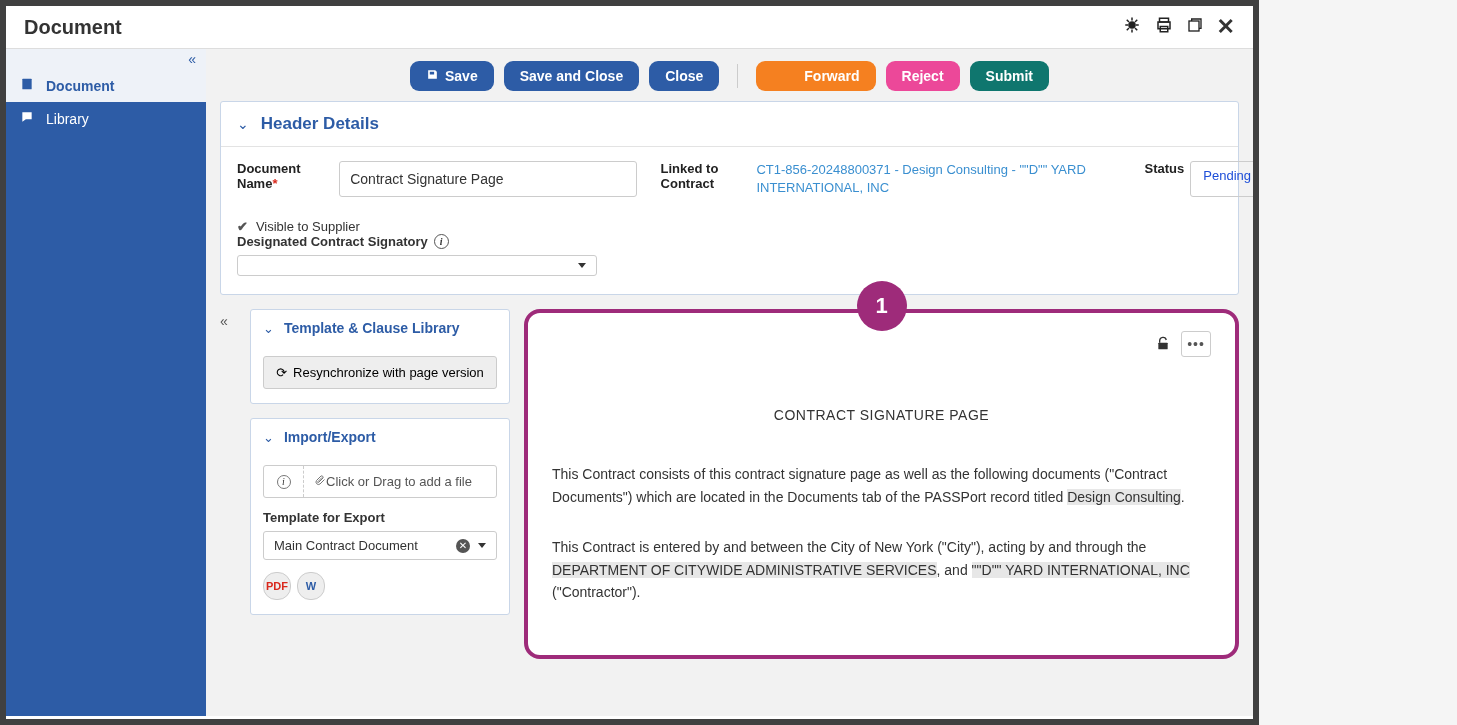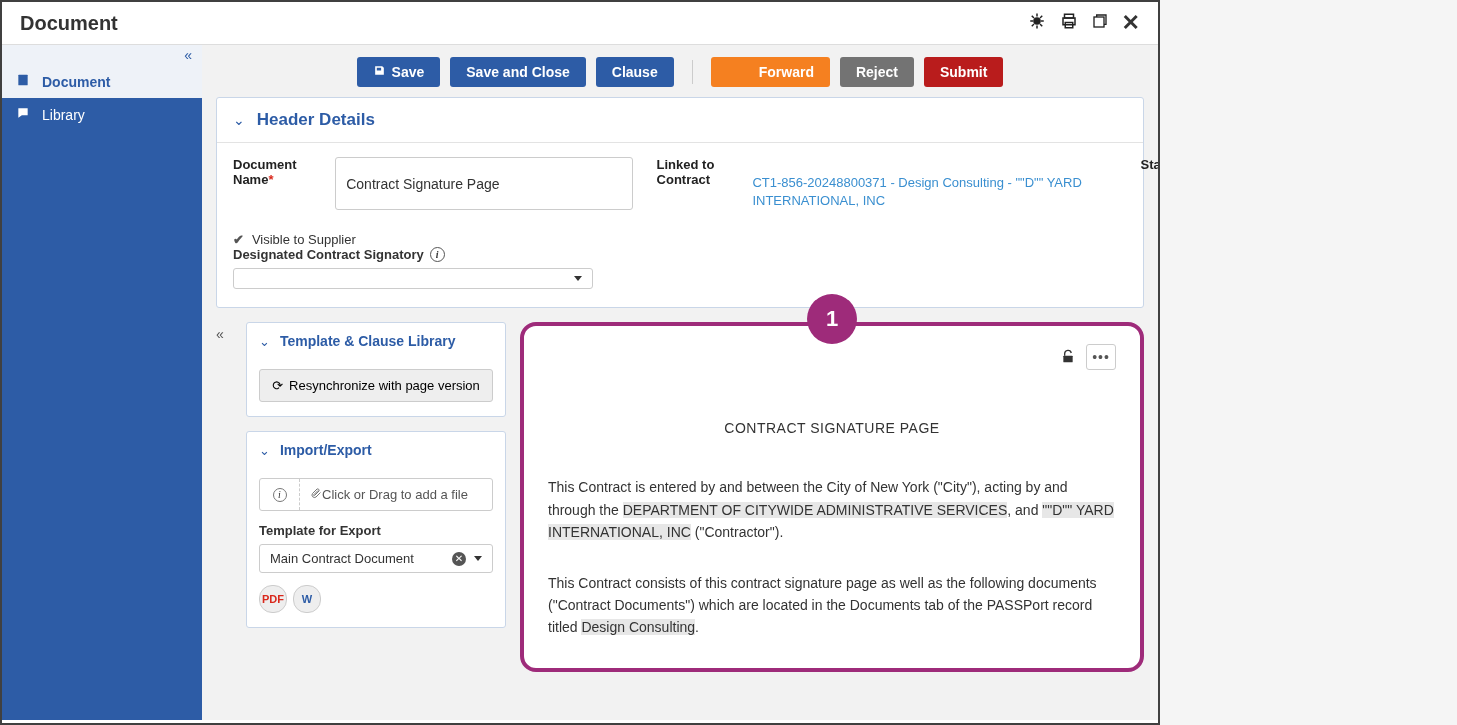--- a/index.html
+++ b/index.html
@@ -1,46 +1,46 @@
 <!DOCTYPE html>
 <html><head>
 <meta charset="utf-8">
 <style>
   * { box-sizing: border-box; margin: 0; padding: 0; }
   body { font-family: "Segoe UI", Arial, sans-serif; font-size: 13px; color: #333; background: #f5f5f5; }
-  .frame { border: 2px solid #404040; width: 1160px; height: 725px; position: relative; background: #fff; overflow: hidden; }
+  .frame { border: 6px solid #404040; width: 1259px; height: 725px; position: relative; background: #fff; overflow: hidden; }
   .topbar { display: flex; justify-content: space-between; align-items: center; padding: 8px 18px; border-bottom: 1px solid #ddd; background: #fff; }
   .topbar h1 { font-size: 20px; font-weight: 700; }
   .top-icons { display: flex; gap: 14px; align-items: center; font-size: 18px; }
   .top-icons span { cursor: pointer; }
   .main { display: flex; height: calc(100% - 46px); }
   .sidebar { width: 200px; background: #2d5ca6; color: #fff; display: flex; flex-direction: column; }
   .collapse-tab { background: #eef2f8; color: #2d5ca6; text-align: right; padding: 2px 10px; font-size: 14px; cursor: pointer; }
   .side-item { display: flex; align-items: center; gap: 10px; padding: 8px 14px; font-size: 14px; cursor: pointer; }
   .side-item.active { background: #eef2f8; color: #2d5ca6; font-weight: 600; }
   .side-icon { width: 16px; display: inline-block; }
   .content { flex: 1; background: #f2f2f2; overflow: auto; padding: 0 0 20px 0; }
   .action-bar { display: flex; justify-content: center; align-items: center; gap: 10px; padding: 12px 0 10px; background: #f2f2f2; }
-  .btn { border: none; border-radius: 3px; padding: 7px 16px; font-size: 14px; font-weight: 600; color: #fff; cursor: pointer; display: inline-flex; align-items: center; gap: 6px; }
+  .btn { border: none; border-radius: 9px; padding: 7px 16px; font-size: 14px; font-weight: 600; color: #fff; cursor: pointer; display: inline-flex; align-items: center; gap: 6px; }
   .btn-blue { background: #2d5ca6; }
   .btn-orange { background: #f58020; padding-left: 48px; }
-  .btn-red { background: #737373; }
-  .btn-green { background: #b91c1c; }
+  .btn-red { background: #ec4899; }
+  .btn-green { background: #0f766e; }
   .vsep { width: 1px; height: 24px; background: #ccc; margin: 0 8px; }
   .panel { background: #fff; border: 1px solid #c9d6e8; border-radius: 3px; margin: 0 14px 14px 14px; }
   .panel-header { display: flex; align-items: center; gap: 12px; padding: 12px 16px; border-bottom: 1px solid #e3e3e3; cursor: pointer; }
   .panel-header .chev { color: #2d5ca6; font-size: 14px; }
   .panel-title { color: #2d5ca6; font-size: 17px; font-weight: 700; }
   .panel-body { padding: 14px 16px 18px; }
   .row1 { display: flex; gap: 24px; }
   .field { display: flex; flex-direction: row; gap: 6px; }
   .field-label { font-size: 13px; font-weight: 600; color: #222; }
   .req { color: #d9281c; }
   .text-input { border: 1px solid #ccc; border-radius: 3px; padding: 7px 10px; font-size: 14px; width: 330px; background: #fff; color: #333; }
-  .linked { color: #3a8fd0; text-decoration: none; cursor: pointer; display: inline-block; max-width: 440px; line-height: 1.4; margin-top: 17px; }
+  .linked { color: #3a8fd0; text-decoration: none; cursor: pointer; display: inline-block; max-width: 440px; line-height: 1.4; }
   .status-box { border: 1px solid #ccc; border-radius: 3px; padding: 6px 12px; width: 200px; font-size: 13px; color: #1d4ed8; line-height: 1.2; }
   .checkbox-row { display: flex; align-items: center; gap: 8px; margin-top: 22px; font-size: 13px; }
   .check-icon { font-weight: bold; color: #555; }
   .dcs-label { display: flex; align-items: center; gap: 6px; font-size: 13px; font-weight: 600; }
   .info-circ { display: inline-flex; justify-content: center; align-items: center; width: 15px; height: 15px; border: 1px solid #555; border-radius: 50%; font-size: 10px; font-style: italic; font-family: serif; cursor: pointer; }
   .dropdown { border: 1px solid #ccc; border-radius: 3px; padding: 7px 10px; width: 360px; background: #fff; display: flex; justify-content: flex-end; align-items: center; cursor: pointer; margin-top: 6px; }
   .caret-down { width: 0; height: 0; border-left: 4px solid transparent; border-right: 4px solid transparent; border-top: 5px solid #333; }
 
   .lower-wrap { display: flex; margin: 0 14px; gap: 14px; position: relative; }
   .collapse-left { font-size: 14px; color: #555; cursor: pointer; padding-top: 4px; width: 16px; }
@@ -136,21 +136,21 @@
       <div class="action-bar">
         <button class="btn btn-blue">
           <span>
             <svg width="13" height="13" viewBox="0 0 24 24" fill="#fff">
                 <path d="M4 4h13l3 3v13H4V4zm3 3v5h8V7H7zm1 8h8v4H8v-4z"></path>
               </svg>
           </span>
           <span>Save</span>
         </button>
         <button class="btn btn-blue">Save and Close</button>
-        <button class="btn btn-blue">Clause</button>
+        <button class="btn btn-blue">Close</button>
         <div class="vsep"></div>
         <button class="btn btn-orange">Forward</button>
         <button class="btn btn-red">Reject</button>
         <button class="btn btn-green">Submit</button>
       </div>
 
       <div class="panel">
         <div class="panel-header">
           <span class="chev">⌄</span>
           <span class="panel-title">Header Details</span>
@@ -248,24 +248,24 @@
               <span class="lock-icon">
                 <svg width="16" height="16" viewBox="0 0 24 24" fill="#333">
                     <path d="M7 10V7a5 5 0 019.9-1" stroke="#333" stroke-width="2" fill="none"></path>
                     <rect x="5" y="10" width="14" height="10" rx="1"></rect>
                   </svg>
               </span>
               <span class="doc-action">•••</span>
             </div>
             <div class="doc-title">CONTRACT SIGNATURE PAGE</div>
             <p class="doc-para">
-              <span>This Contract is entered by and between the City of New York ("City"), acting by and through the </span><span class="hl">DEPARTMENT OF CITYWIDE ADMINISTRATIVE SERVICES</span><span>, and </span><span class="hl">""D"" YARD INTERNATIONAL, INC</span><span> ("Contractor").</span>
+              <span>This Contract consists of this contract signature page as well as the following documents ("Contract Documents") which are located in the Documents tab of the PASSPort record titled </span><span class="hl">Design Consulting</span><span>.</span>
             </p>
             <p class="doc-para">
-              <span>This Contract consists of this contract signature page as well as the following documents ("Contract Documents") which are located in the Documents tab of the PASSPort record titled </span><span class="hl">Design Consulting</span><span>.</span>
+              <span>This Contract is entered by and between the City of New York ("City"), acting by and through the </span><span class="hl">DEPARTMENT OF CITYWIDE ADMINISTRATIVE SERVICES</span><span>, and </span><span class="hl">""D"" YARD INTERNATIONAL, INC</span><span> ("Contractor").</span>
             </p>
           </div>
         </div>
       </div>
 
     </div>
   </div>
 </div>
 
 </body></html>

